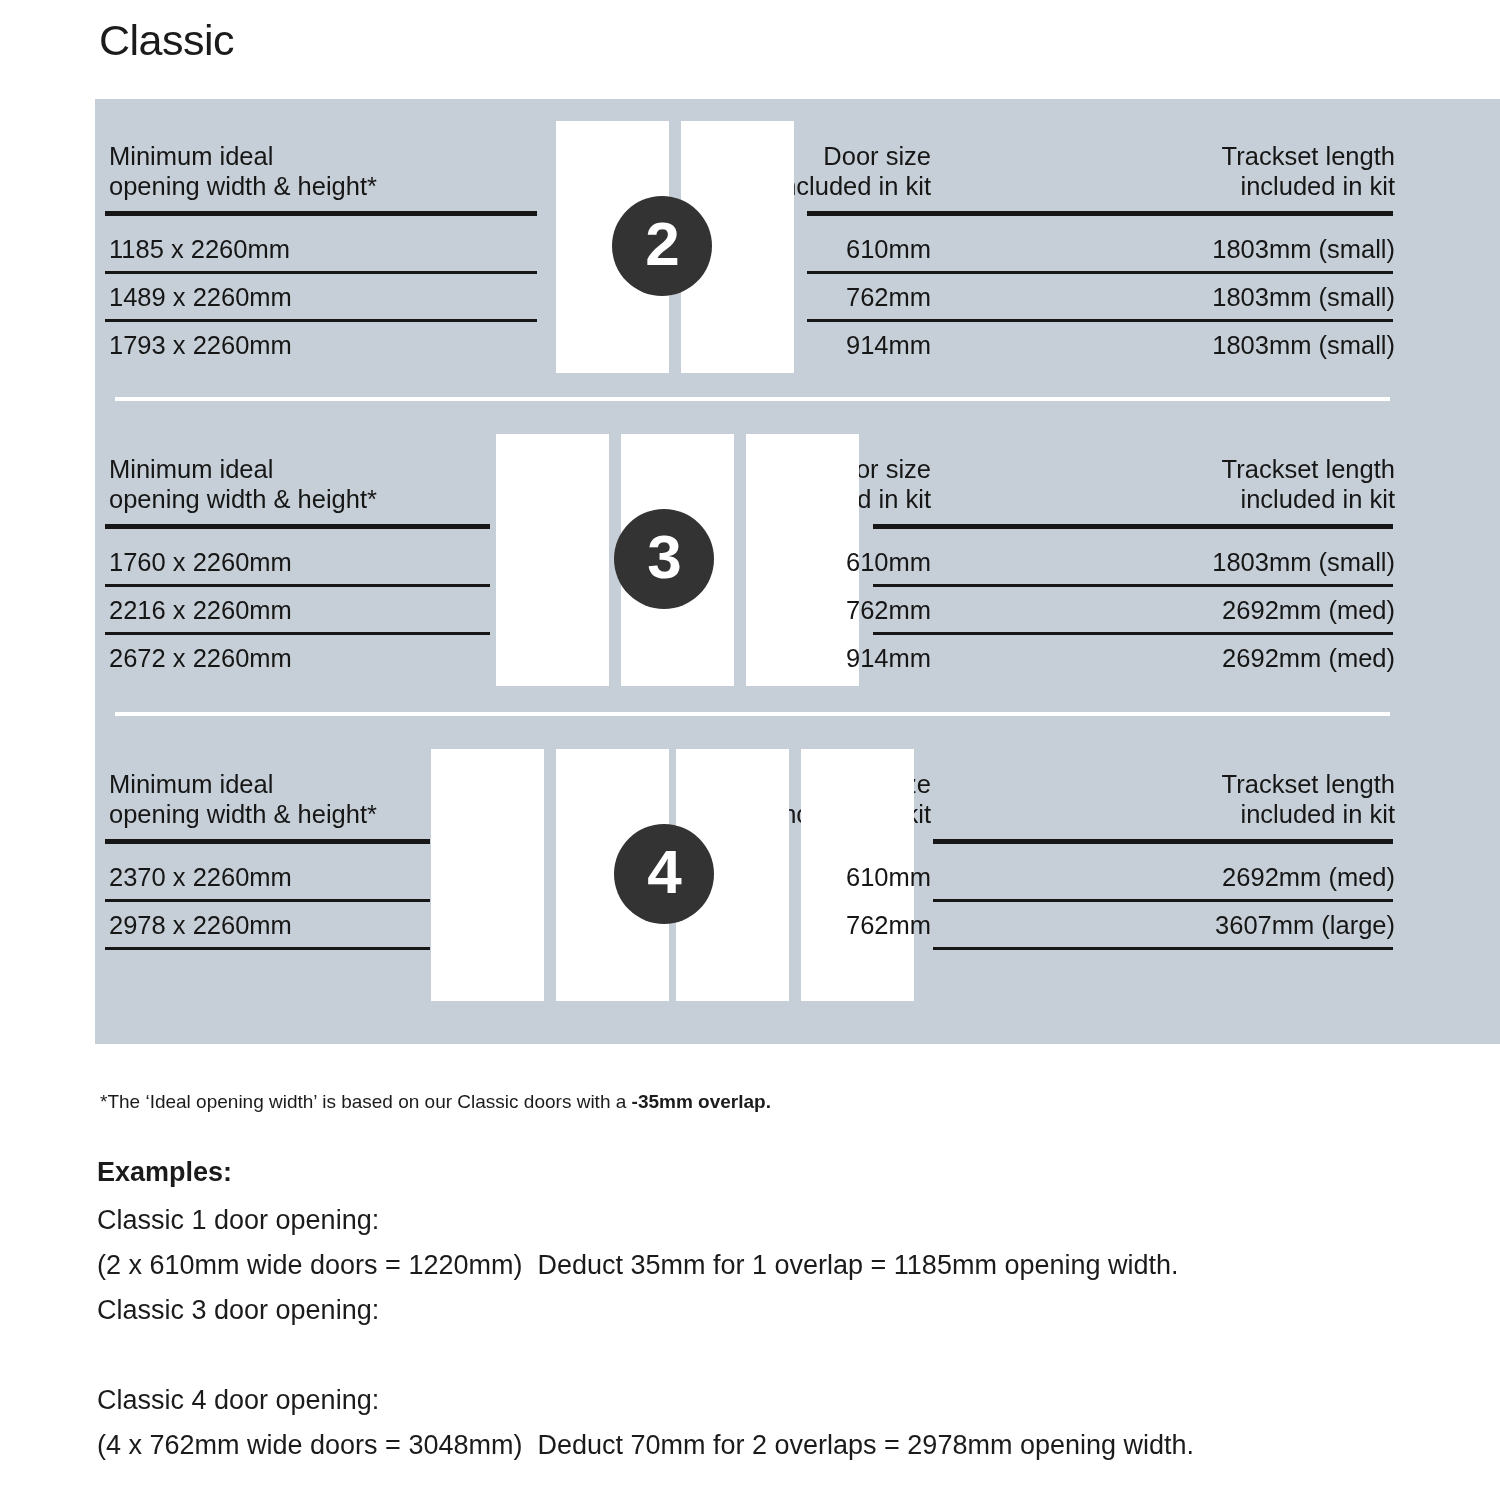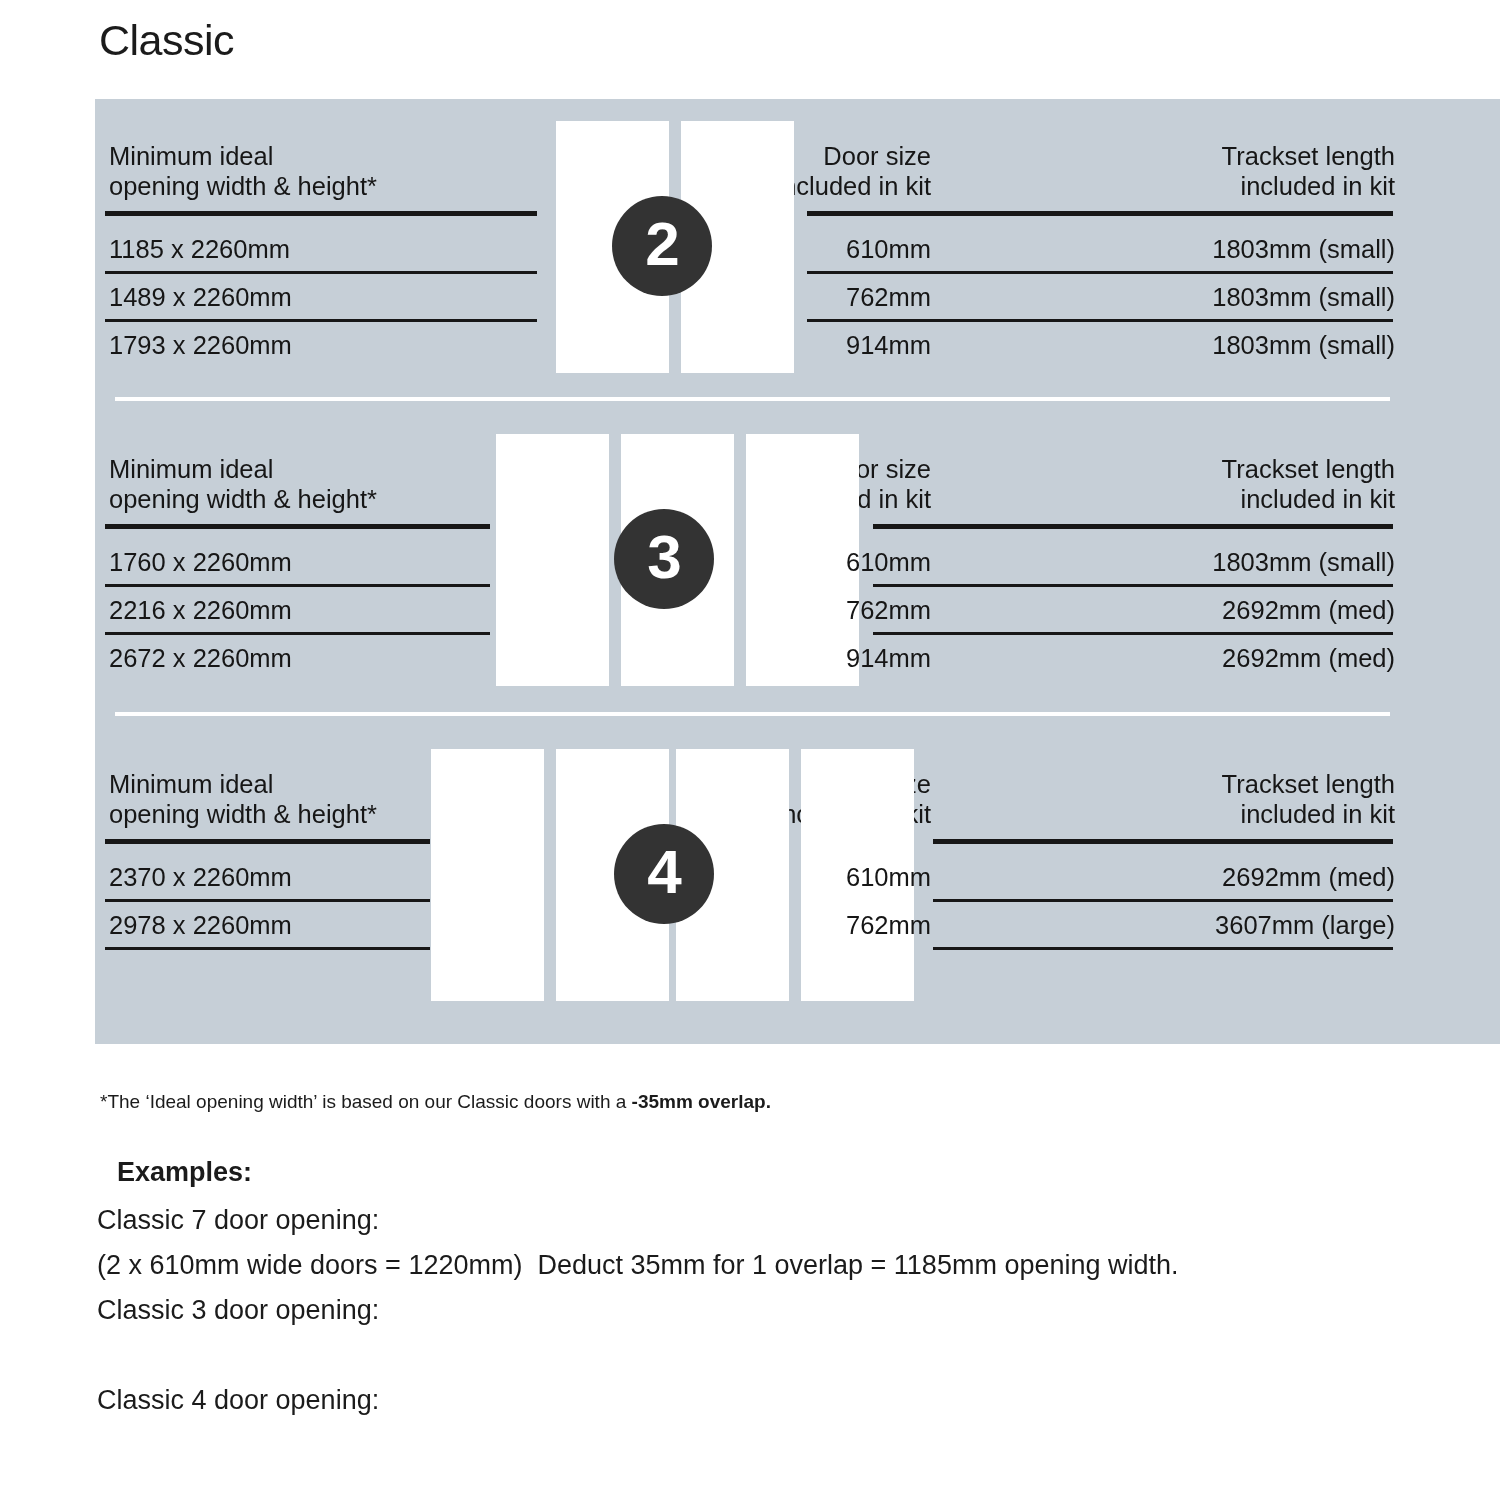--- a/index.html
+++ b/index.html
@@ -132,21 +132,20 @@
   }
   .footnote b { font-weight: 700; }
 
   .examples-title {
     position: absolute;
     left: 97px;
     top: 1157px;
     font-size: 27px;
     font-weight: 700;
     color: #1b1b1b;
-    margin-left: 20px;
   }
   .ex-line {
     position: absolute;
     left: 97px;
     font-size: 27px;
     line-height: 34px;
     color: #1b1b1b;
     white-space: pre;
   }
 </style>
@@ -274,18 +273,19 @@
     </div>
 
   </div>
 
   <div class="footnote">
     <span>*The ‘Ideal opening width’ is based on our Classic doors with a </span><b>-35mm overlap.</b>
   </div>
 
   <div class="examples-title">Examples:</div>
 
-  <div class="ex-line" style="top:1203px;">Classic 7 door opening:</div>
+  <div class="ex-line" style="top:1203px;">Classic 1 door opening:</div>
   <div class="ex-line" style="top:1248px;">(2 x 610mm wide doors = 1220mm)  Deduct 35mm for 1 overlap = 1185mm opening width.</div>
   <div class="ex-line" style="top:1293px;">Classic 3 door opening:</div>
   <div class="ex-line" style="top:1383px;">Classic 4 door opening:</div>
+  <div class="ex-line" style="top:1428px;">(4 x 762mm wide doors = 3048mm)  Deduct 70mm for 2 overlaps = 2978mm opening width.</div>
 
 </div>
 
 </body></html>

